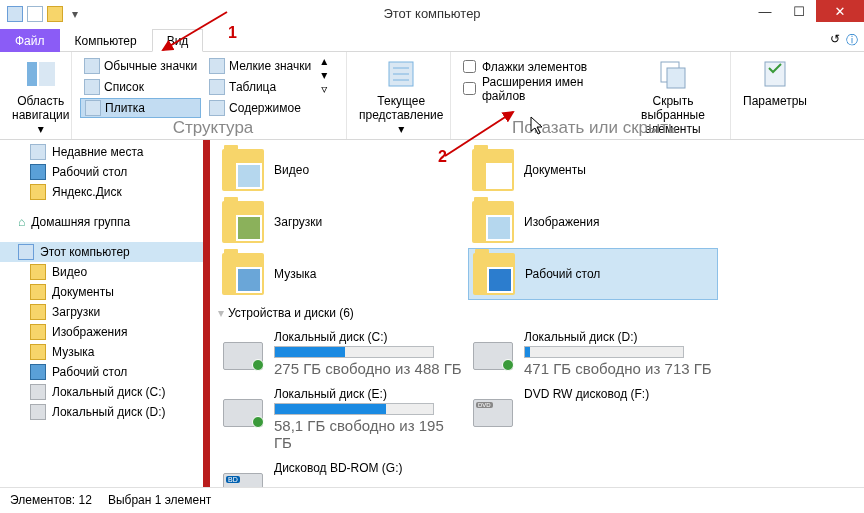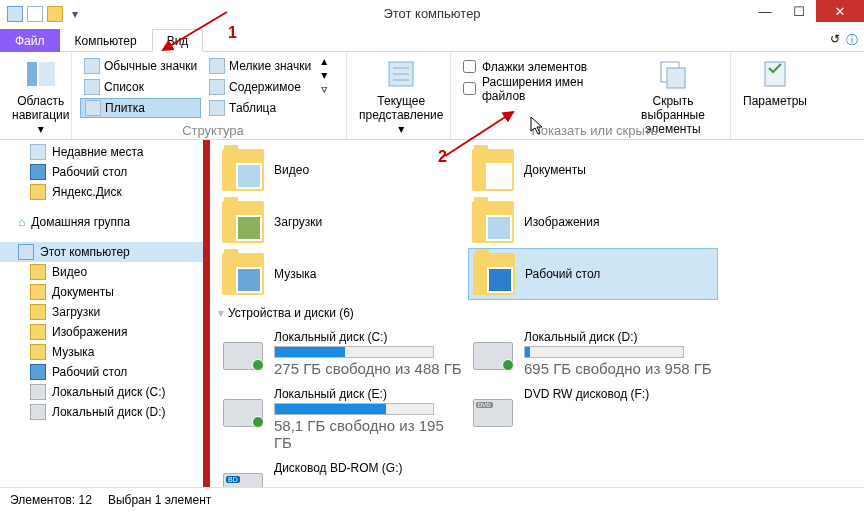--- a/index.html
+++ b/index.html
@@ -18,21 +18,21 @@
 .tabs{height:24px;display:flex;align-items:stretch;background:#fff;border-bottom:1px solid #d8d8d8;position:relative}
 .tab{padding:4px 14px;display:flex;align-items:center;border:1px solid transparent;position:relative;top:1px}
 .tab.file{background:#8b5cf6;color:#fff}
 .tab.active{background:#fff;border:1px solid #d8d8d8;border-bottom-color:#fff}
 .tab-right{position:absolute;right:6px;top:4px;display:flex;gap:6px;color:#1979ca}
 .annot1{position:absolute;left:228px;top:-4px;color:#c00;font-size:16px;font-weight:bold}
 
 
 .ribbon{height:88px;background:#fff;border-bottom:1px solid #d8d8d8;display:flex}
 .group{border-right:1px solid #e6e6e6;padding:2px 6px 0 6px;display:flex;flex-direction:column;position:relative}
-.group-label{position:absolute;bottom:1px;left:8px;right:0;text-align:center;font-size:13px;color:#888}
+.group-label{position:absolute;bottom:1px;left:8px;right:0;text-align:center;font-size:17px;color:#888}
 .gbody{flex:1;display:flex;align-items:flex-start}
 .big{display:flex;flex-direction:column;align-items:center;justify-content:center;padding:4px 6px;gap:4px;text-align:center}
 .big .ico{width:32px;height:32px}
 .small-col{display:flex;flex-direction:column;gap:1px;margin:2px 2px}
 .small{display:flex;align-items:center;gap:4px;padding:1px 4px;height:20px}
 .small.sel{background:#c2dcf2;border:1px solid #7bb3e0}
 .chk{display:flex;align-items:center;gap:6px;padding:1px 4px;height:21px}
 .chk input{width:13px;height:13px}
 
 
@@ -153,25 +153,25 @@
             <span>Плитка</span>
           </div>
       </div>
       <div class="small-col">
         <div class="small">
             <span class="i-sm"></span>
             <span>Мелкие значки</span>
           </div>
         <div class="small">
             <span class="i-sm"></span>
+            <span>Таблица</span>
+          </div>
+        <div class="small">
+            <span class="i-sm"></span>
             <span>Содержимое</span>
-          </div>
-        <div class="small">
-            <span class="i-sm"></span>
-            <span>Таблица</span>
           </div>
       </div>
       <div style="display:flex;flex-direction:column;justify-content:center;margin-left:4px;color:#888">
         <span>▴</span>
         <span>▾</span>
         <span>▿</span>
       </div>
     </div>
     <div class="group-label">Структура</div>
   </div>
@@ -364,21 +364,21 @@
         <div class="dicon">
             <div class="hdd">
               <div class="ok"></div>
             </div>
           </div>
         <div class="dinfo">
             <div class="dname">Локальный диск (D:)</div>
             <div class="bar">
               <div class="fill" style="width:3%"></div>
             </div>
-            <div class="dfree">695 ГБ свободно из 958 ГБ</div>
+            <div class="dfree">471 ГБ свободно из 713 ГБ</div>
           </div>
       </div>
       <div class="drow">
         <div class="dicon">
             <div class="hdd">
               <div class="ok"></div>
             </div>
           </div>
         <div class="dinfo">
             <div class="dname">Локальный диск (E:)</div>

